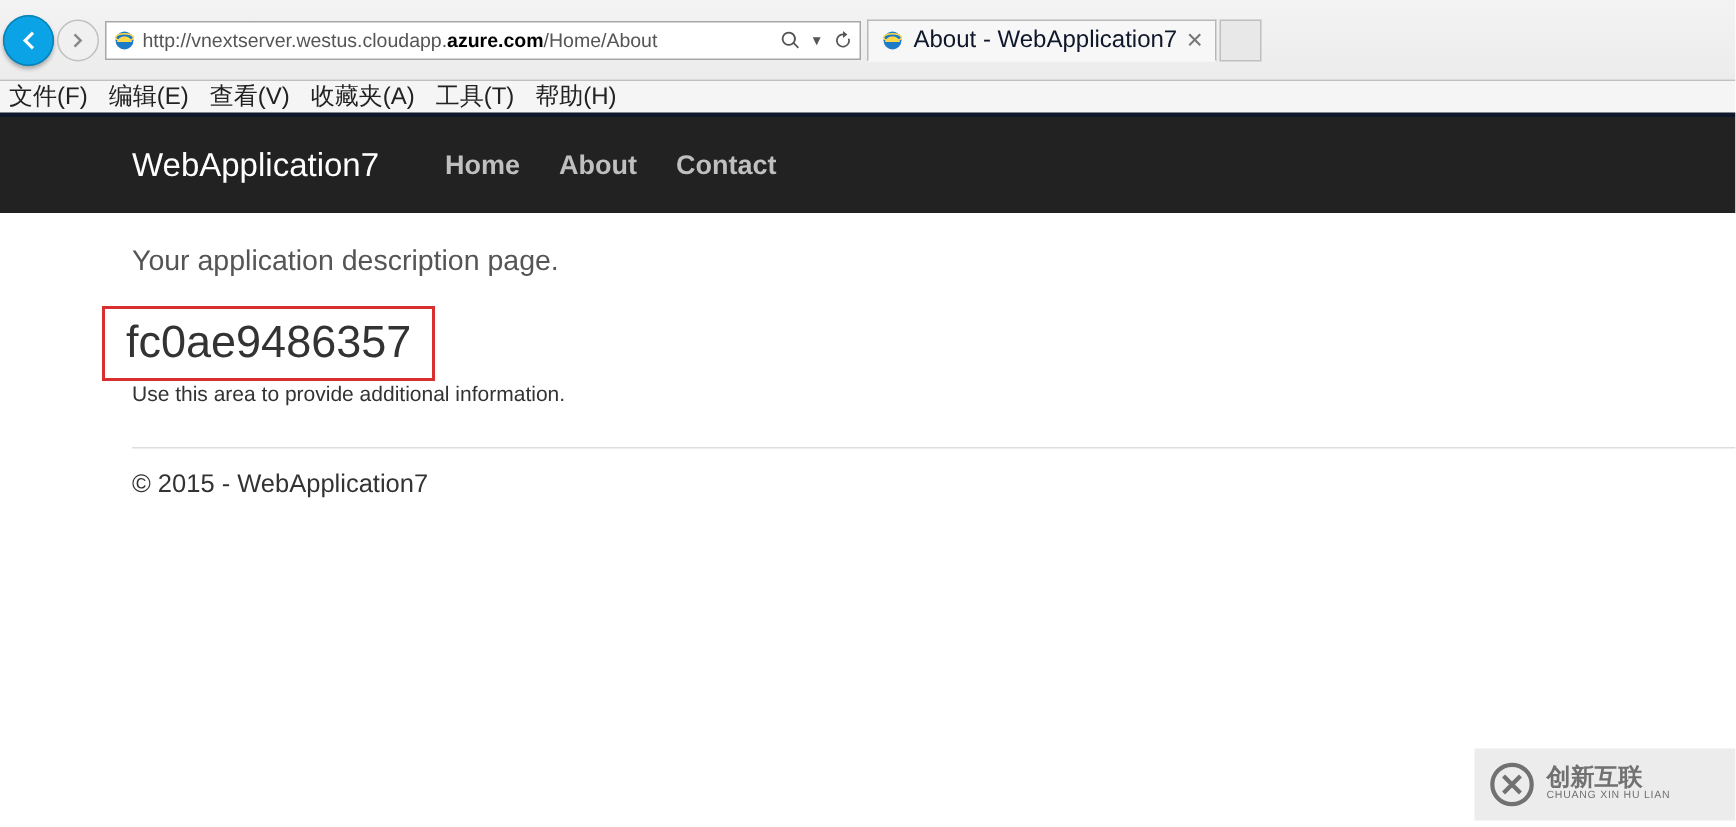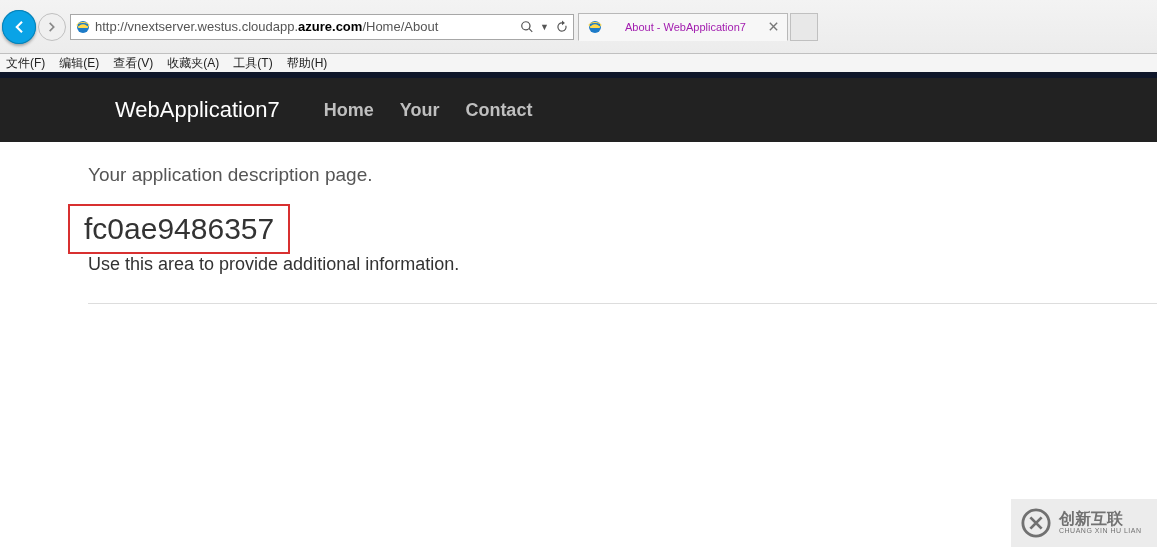--- a/index.html
+++ b/index.html
@@ -101,56 +101,56 @@
       height: 28px;
       margin-left: 4px;
     }
     .tab {
       display: flex;
       align-items: center;
       background: #f7f7f7;
       border: 1px solid #b8b8b8;
       border-bottom: 1px solid #f7f7f7;
       padding: 0 8px;
-      font-size: 11px;
-      color: #a21caf;
-      gap: 22px;
+      font-size: 16px;
+      color: #0f172a;
+      gap: 6px;
     }
     .tab .favicon { width: 16px; height: 16px; }
     .tab .close { width: 11px; height: 11px; fill: #777; cursor: pointer; }
     .new-tab {
       width: 28px;
       border: 1px solid #c0c0c0;
       border-bottom: 1px solid #c0c0c0;
       background: #e8e8e8;
       margin-left: 2px;
       cursor: pointer;
     }
 
     
     .menu-bar {
       background: #f5f5f5;
       height: 24px;
-      border-bottom: 6px solid #0f172a;
+      border-bottom: 3px solid #0f172a;
       display: flex;
       align-items: center;
       padding: 0 6px;
-      font-size: 12px;
+      font-size: 16px;
       color: #222;
     }
     .menu-bar span { margin-right: 14px; cursor: pointer; }
 
     
     .site-nav {
       background: #222;
       color: #9d9d9d;
       height: 64px;
       display: flex;
       align-items: center;
-      padding-left: 115px;
+      padding-left: 88px;
       gap: 26px;
     }
     .site-brand {
       color: #fff;
       font-size: 22px;
       font-weight: 300;
       margin-right: 18px;
     }
     .site-nav a {
       color: #bfbfbf;
@@ -180,42 +180,42 @@
     .hash-box {
       border: 2px solid #d83030;
       display: inline-block;
       padding: 6px 14px 6px 14px;
       font-size: 30px;
       font-weight: 300;
       color: #333;
       margin-left: -20px;
     }
     .content p {
-      font-size: 18px;
+      font-size: 14px;
       font-weight: 300;
       color: #333;
       margin-bottom: 28px;
     }
     .content hr {
       border: none;
       border-top: 1px solid #ddd;
       margin-bottom: 14px;
     }
     .footer {
       font-size: 17px;
       font-weight: 300;
       color: #333;
     }
 
     
     .watermark {
       position: absolute;
       right: 0;
       bottom: 4px;
-      width: 146px;
+      width: 174px;
       height: 48px;
       background: #ececec;
       display: flex;
       align-items: center;
       gap: 8px;
       padding: 0 10px;
       color: #717171;
     }
     .watermark svg { width: 30px; height: 30px; fill: #717171; }
     .watermark .cn { font-size: 16px; font-weight: bold; line-height: 1; }
@@ -281,29 +281,30 @@
   <span>编辑(E)</span>
   <span>查看(V)</span>
   <span>收藏夹(A)</span>
   <span>工具(T)</span>
   <span>帮助(H)</span>
 </div>
 
 <div class="site-nav">
   <span class="site-brand">WebApplication7</span>
   <a>Home</a>
-  <a>Your</a>
+  <a>About</a>
   <a>Contact</a>
 </div>
 
 <div class="content">
   <h2>Your application description page.</h2>
   <div class="hash-box">fc0ae9486357</div>
   <p>Use this area to provide additional information.</p>
   <hr>
+  <div class="footer">© 2015 - WebApplication7</div>
 </div>
 
 <div class="watermark">
   <svg viewBox="0 0 64 64">
     <circle cx="32" cy="32" r="28" fill="none" stroke="#717171" stroke-width="6"></circle>
     <path d="M20 20l24 24M44 20L20 44" stroke="#717171" stroke-width="6"></path>
   </svg>
   <div>
     <div class="cn">创新互联</div>
     <div class="en">CHUANG XIN HU LIAN</div>

